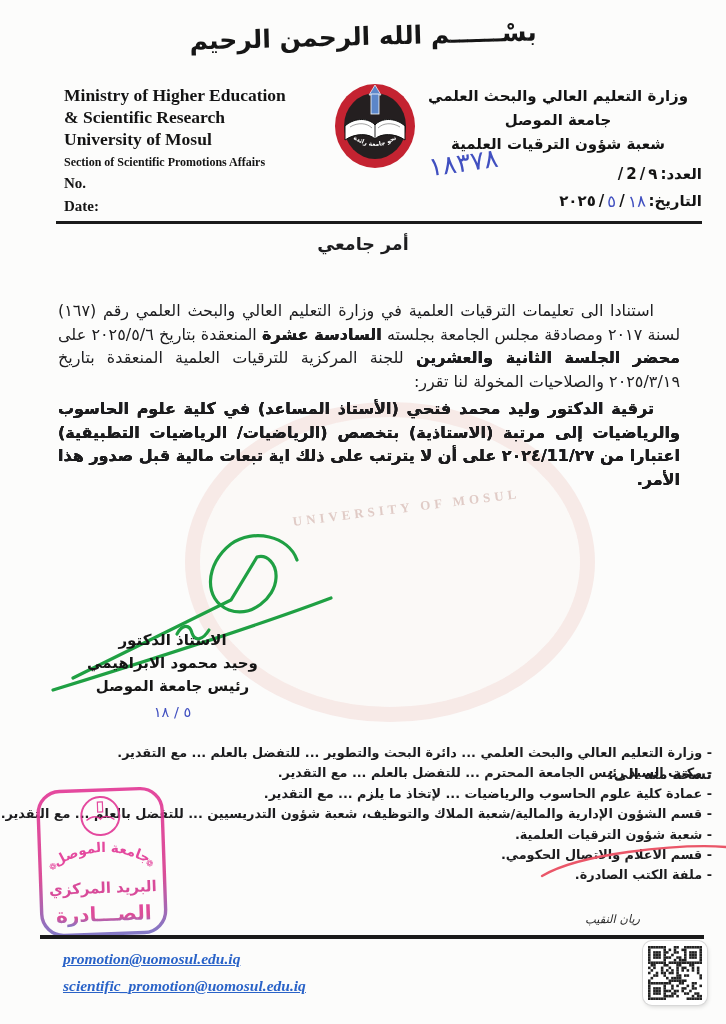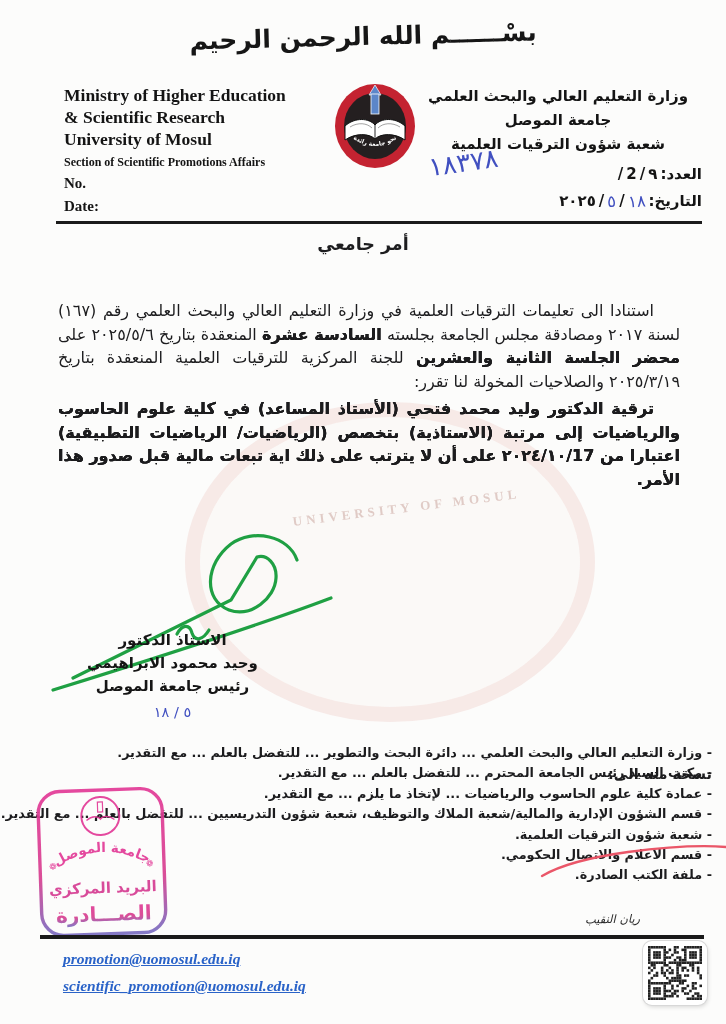--- a/index.html
+++ b/index.html
@@ -118,21 +118,21 @@
   <span>/</span>
   <span>٢٠٢٥</span>
 </div>
 
 <div class="abs rule1"></div>
 
 <div class="abs order-title ar">أمر جامعي</div>
 
 <p class="abs para p1 ar"><span>استنادا الى تعليمات الترقيات العلمية في وزارة التعليم العالي والبحث العلمي رقم (١٦٧) لسنة ٢٠١٧ ومصادقة مجلس الجامعة بجلسته </span><span class="b heavy">السادسة عشرة</span><span> المنعقدة بتاريخ ٢٠٢٥/٥/٦ على </span><span class="b heavy">محضر الجلسة الثانية والعشرين</span><span> للجنة المركزية للترقيات العلمية المنعقدة بتاريخ ٢٠٢٥/٣/١٩ والصلاحيات المخولة لنا تقرر:</span></p>
 
-<p class="abs para p2 ar heavy">ترقية الدكتور وليد محمد فتحي (الأستاذ المساعد) في كلية علوم الحاسوب والرياضيات إلى مرتبة (الاستاذية) بتخصص (الرياضيات/ الرياضيات التطبيقية) اعتبارا من ٢٠٢٤/١٠/17 على أن لا يترتب على ذلك اية تبعات مالية قبل صدور هذا الأمر.</p>
+<p class="abs para p2 ar heavy">ترقية الدكتور وليد محمد فتحي (الأستاذ المساعد) في كلية علوم الحاسوب والرياضيات إلى مرتبة (الاستاذية) بتخصص (الرياضيات/ الرياضيات التطبيقية) اعتبارا من ٢٠٢٤/11/٢٧ على أن لا يترتب على ذلك اية تبعات مالية قبل صدور هذا الأمر.</p>
 
 <div class="abs sig-svg">
   <svg width="300" height="168" viewBox="0 0 300 168">
     <g fill="none" stroke="#1fa043" stroke-width="3.2" stroke-linecap="round">
       <path d="M 252,32 C 244,8 208,0 186,16 C 160,36 158,72 184,82 C 206,90 230,70 231,50 C 232,36 222,26 212,29 L 186,72 L 28,150"></path>
       <path d="M 286,70 C 212,98 92,136 8,162"></path>
       <path d="M 132,106 c 6,-11 13,-9 15,-1 c 3,9 11,7 17,-3"></path>
     </g>
   </svg>
 </div>

